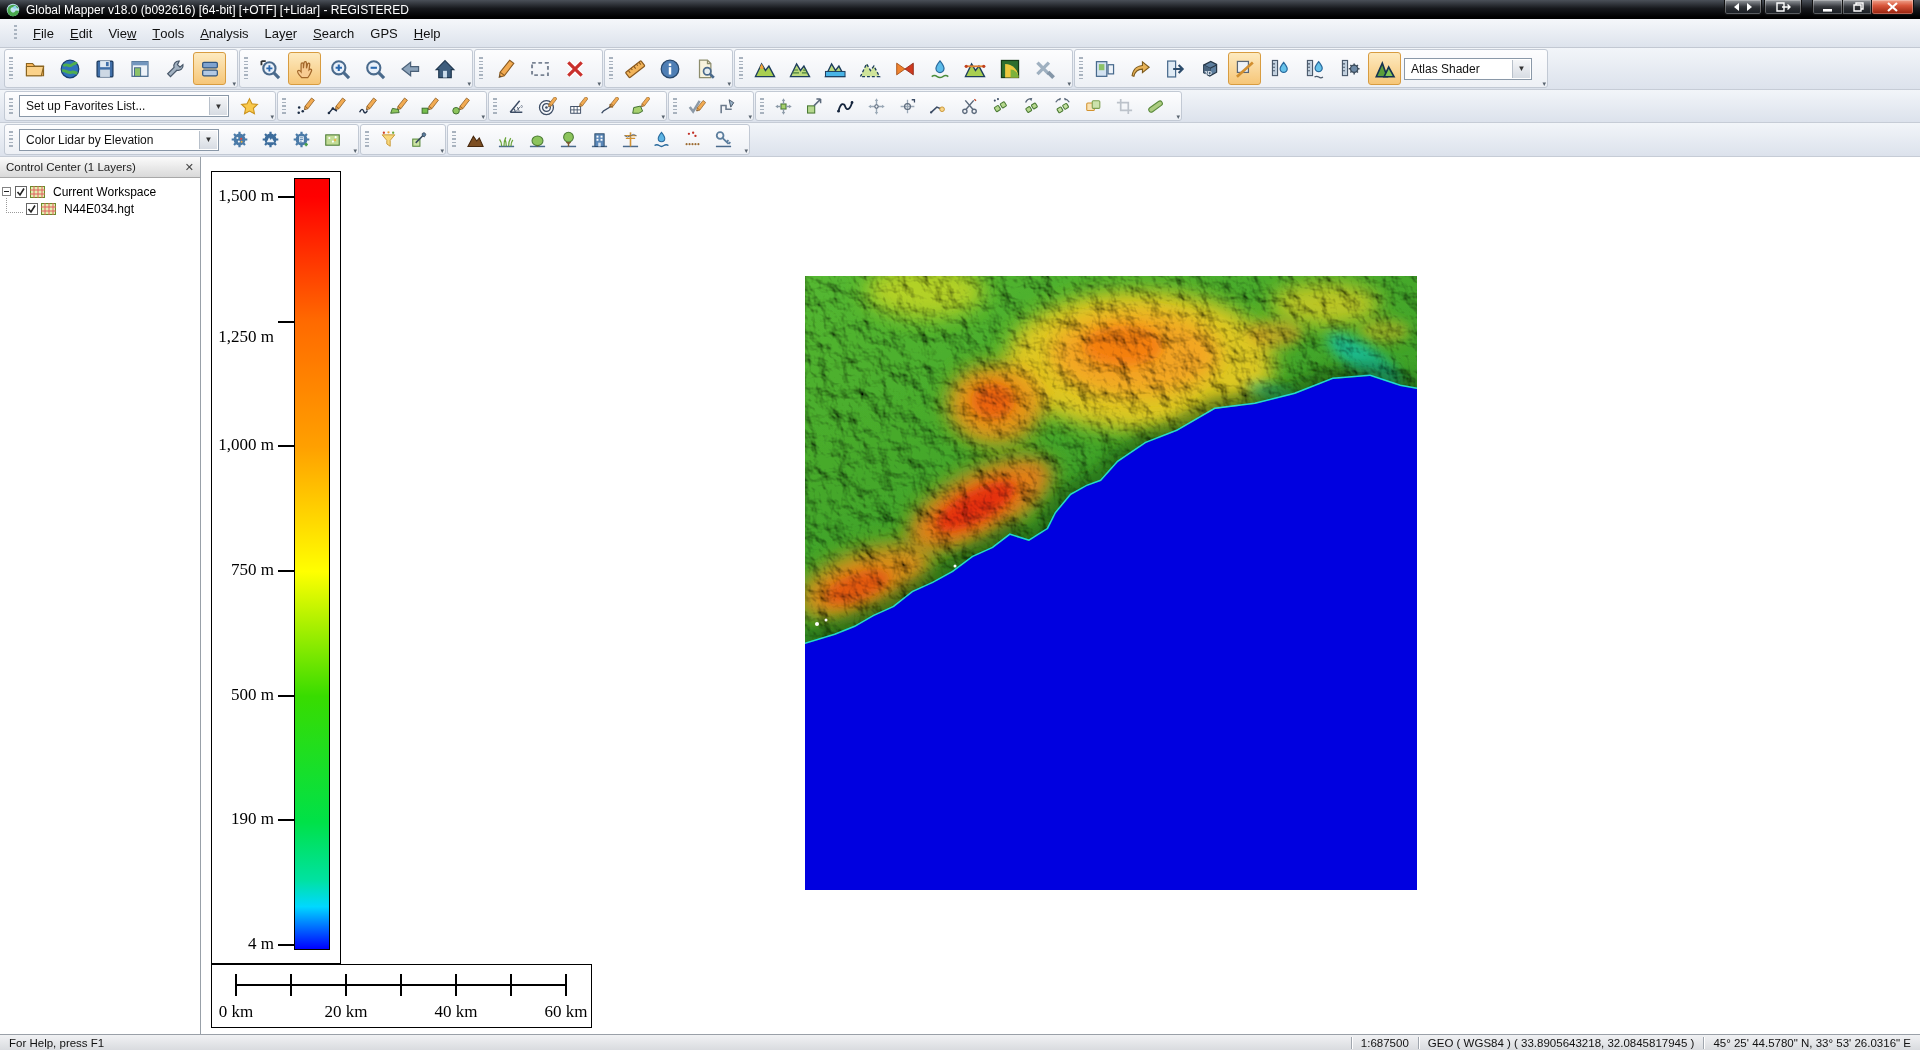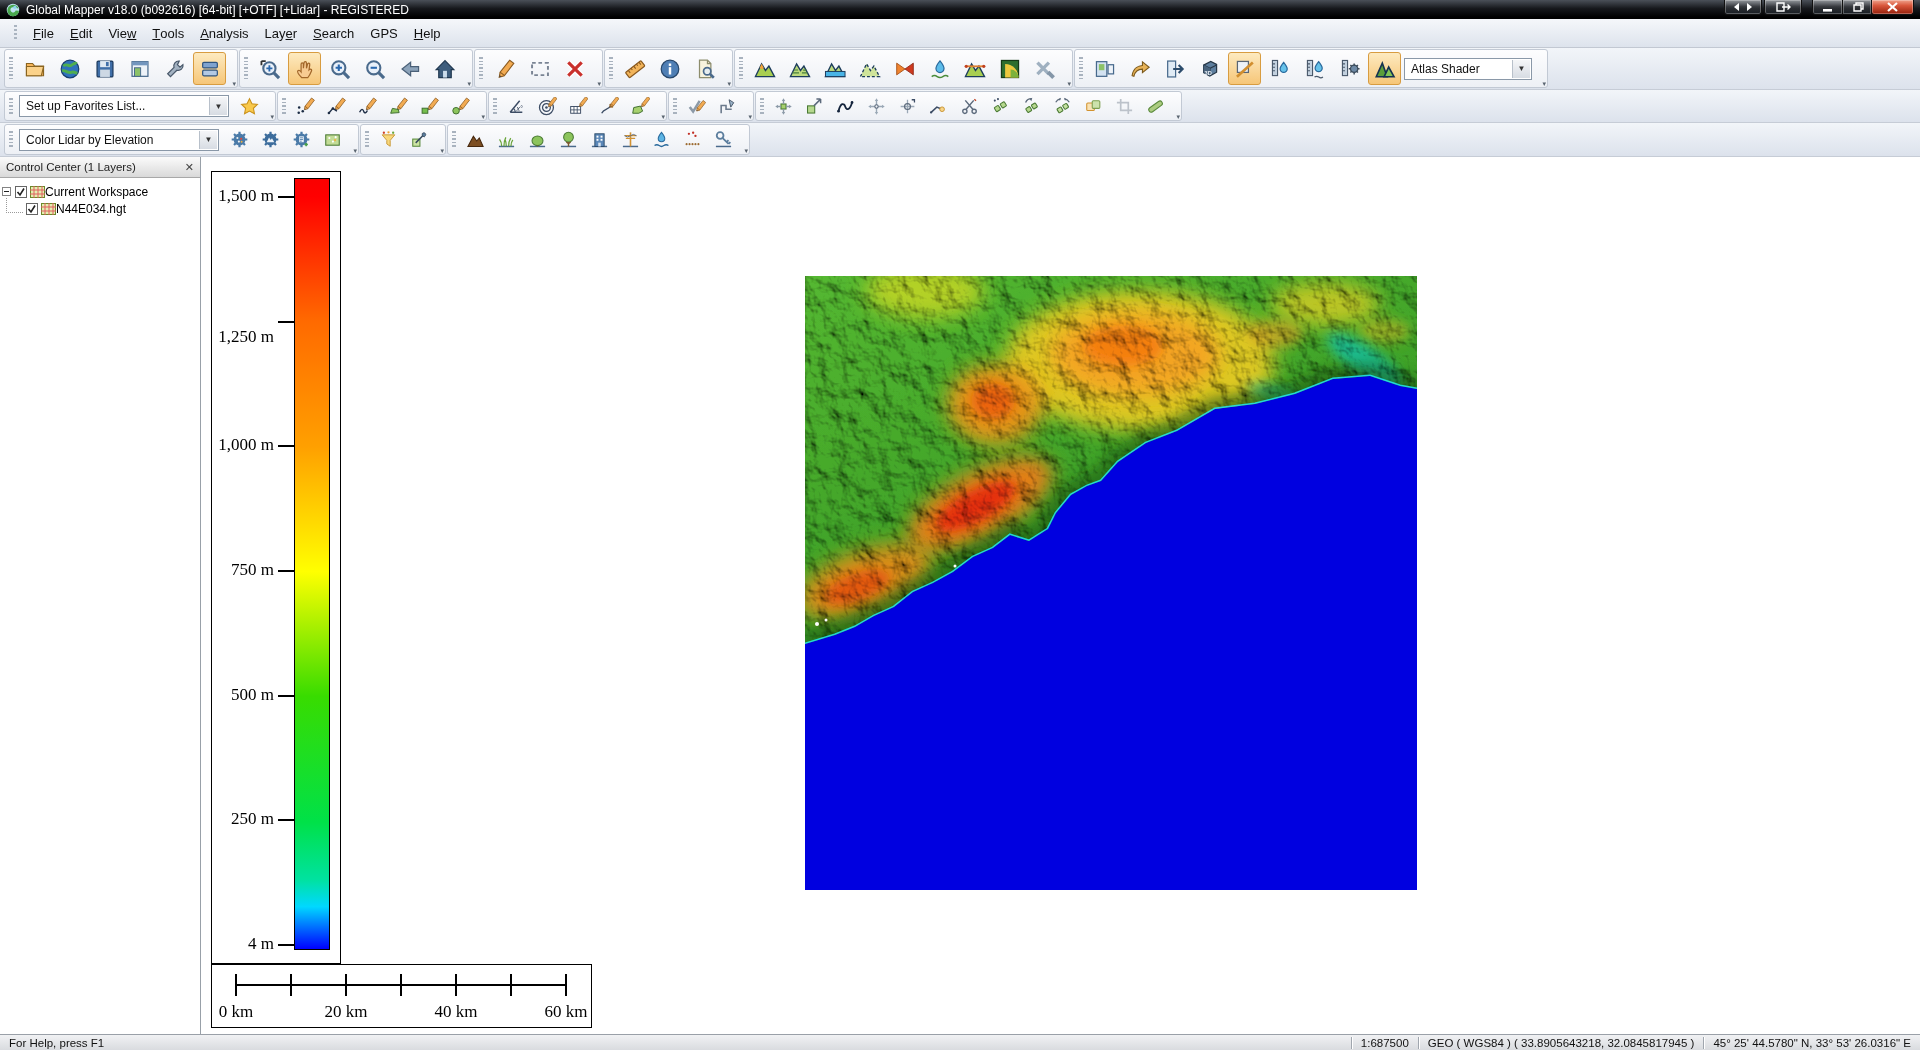--- a/index.html
+++ b/index.html
@@ -56,21 +56,21 @@
   
   .content{position:absolute;left:0;top:157px;right:0;bottom:16px;background:#fff;}
   .cc-panel{position:absolute;left:0;top:0;width:201px;height:100%;background:#fff;
     border-right:1px solid #98a0a8;box-sizing:border-box;}
   .cc-header{height:20px;background:linear-gradient(#fbfbfb,#d9d9d9);border-bottom:1px solid #a8a8a8;
     display:flex;align-items:center;justify-content:space-between;font-size:11.5px;color:#222;padding:0 6px;}
   .cc-close{color:#444;font-size:11px;cursor:default;}
   .cc-tree{padding:5px 2px;font-size:12px;color:#000;}
   .tree-row{display:flex;align-items:center;height:17px;white-space:nowrap;}
   .tree-row .gap{display:inline-block;}
-  .tree-label{margin-left:0;}
+  .tree-label{margin-left:8px;}
   .map-area{position:absolute;left:201px;top:0;right:0;bottom:0;background:#fff;}
   
   .legend-box{position:absolute;left:10px;top:14px;width:128px;height:791px;
     background:#fff;border:1px solid #000;}
   .legend-bar{position:absolute;left:82px;top:6px;width:34px;height:770px;border:1px solid #000;}
   .legend-tick{position:absolute;left:66px;width:16px;height:2px;background:#000;}
   .legend-label{position:absolute;left:0;width:62px;text-align:right;
     font-family:"Liberation Serif",serif;font-size:17px;color:#000;}
   
   .scalebar-box{position:absolute;left:10px;top:807px;width:379px;height:62px;
@@ -1038,21 +1038,21 @@
             <div class="legend-label" style="top: 14px; font-family: Liberation Serif, serif;">1,500 m</div>
             <div class="legend-tick" style="top: 148.67px;"></div>
             <div class="legend-label" style="top: 138.67px; margin-top: 16px;">1,250 m</div>
             <div class="legend-tick" style="top: 273.34px;"></div>
             <div class="legend-label" style="top: 263.34px;">1,000 m</div>
             <div class="legend-tick" style="top: 398.01px;"></div>
             <div class="legend-label" style="top: 388.01px;">750 m</div>
             <div class="legend-tick" style="top: 522.68px;"></div>
             <div class="legend-label" style="top: 512.68px;">500 m</div>
             <div class="legend-tick" style="top: 647.35px;"></div>
-            <div class="legend-label" style="top: 637.35px;">250 m</div>
+            <div class="legend-label" style="top: 637.35px;">190 m</div>
             <div class="legend-tick" style="top: 772.02px;"></div>
             <div class="legend-label" style="top: 762.02px;">4 m</div>
           </div>
       </div>
 
       <div class="scalebar-box">
         <svg id="scalesvg" width="377" height="60" viewBox="0 0 377 60">
             <g stroke="#000" stroke-width="2">
               <line x1="24" y1="20" x2="354" y2="20"></line>
               <line x1="24" y1="9" x2="24" y2="31"></line>

